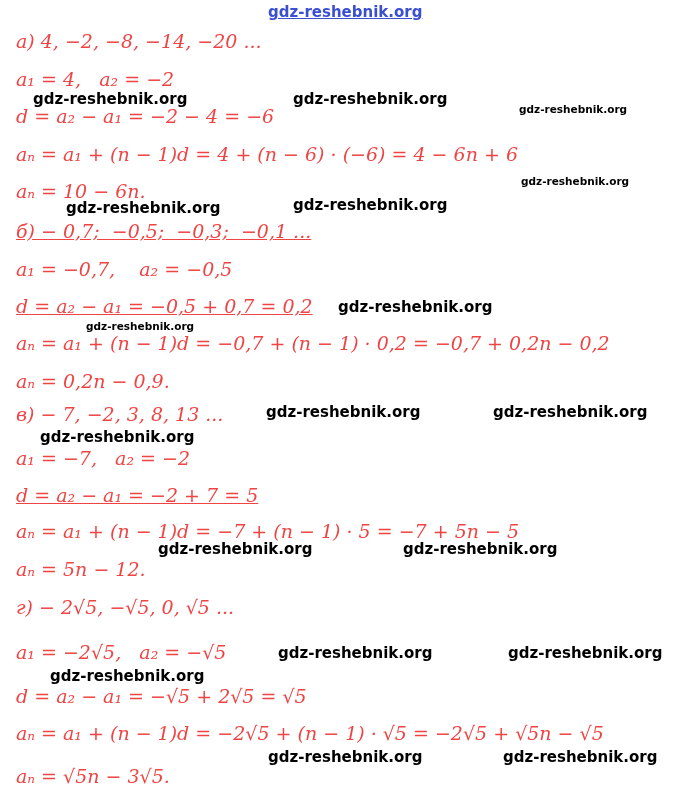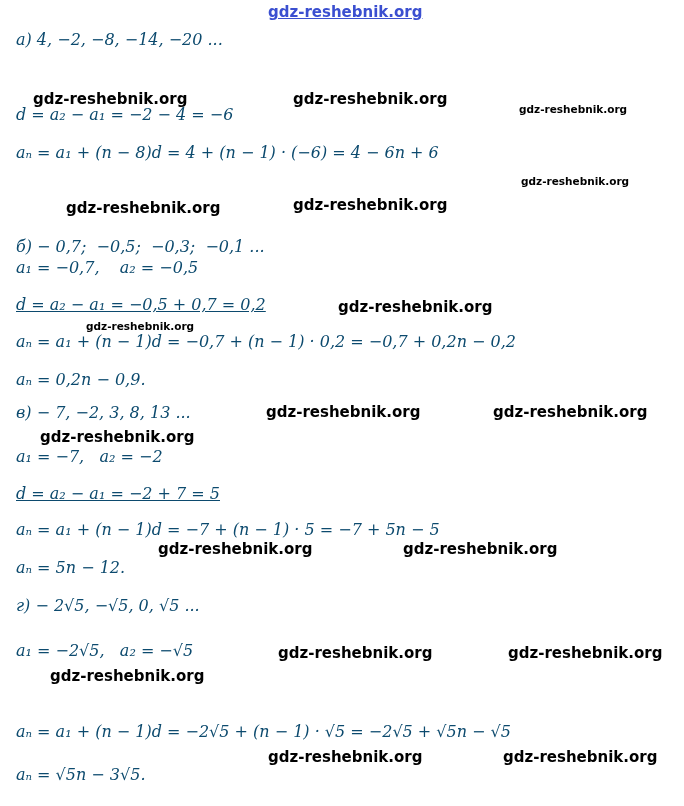--- a/index.html
+++ b/index.html
@@ -8,22 +8,22 @@
     width:684px;
     height:806px;
     background:#ffffff;
     overflow:hidden;
     font-family:"DejaVu Serif", serif;
   }
   .math-line {
     position:absolute;
     left:16px;
     font-style:italic;
-    font-size:16px;
-    color:#0c4a6e;
+    font-size:19px;
+    color:#ef4444;
     white-space:pre;
   }
   .wm {
     position:absolute;
     font-family:"DejaVu Sans", "Liberation Sans", sans-serif;
     font-weight:bold;
     font-size:15px;
     color:#000000;
     white-space:pre;
     font-style:normal;
@@ -46,37 +46,40 @@
   }
 </style>
 </head>
 <body>
 
 <div class="page">
 
   <span class="wm-top">gdz-reshebnik.org</span>
 
   <div class="math-line" style="top:30px;">а) 4, −2, −8, −14, −20 ...</div>
+  <div class="math-line" style="top:68px;">a₁ = 4,   a₂ = −2</div>
   <div class="math-line" style="top:105px;">d = a₂ − a₁ = −2 − 4 = −6</div>
-  <div class="math-line" style="top:143px;">aₙ = a₁ + (n − 8)d = 4 + (n − 1) · (−6) = 4 − 6n + 6</div>
+  <div class="math-line" style="top:143px;">aₙ = a₁ + (n − 1)d = 4 + (n − 6) · (−6) = 4 − 6n + 6</div>
+  <div class="math-line" style="top:180px;">aₙ = 10 − 6n.</div>
 
-  <div class="math-line" style="top:237px;">б) − 0,7;  −0,5;  −0,3;  −0,1 ...</div>
+  <div class="math-line" style="top:220px;text-decoration:underline;">б) − 0,7;  −0,5;  −0,3;  −0,1 ...</div>
   <div class="math-line" style="top:258px;">a₁ = −0,7,    a₂ = −0,5</div>
   <div class="math-line" style="top:295px;text-decoration:underline;">d = a₂ − a₁ = −0,5 + 0,7 = 0,2</div>
   <div class="math-line" style="top:332px;">aₙ = a₁ + (n − 1)d = −0,7 + (n − 1) · 0,2 = −0,7 + 0,2n − 0,2</div>
   <div class="math-line" style="top:370px;">aₙ = 0,2n − 0,9.</div>
 
   <div class="math-line" style="top:403px;">в) − 7, −2, 3, 8, 13 ...</div>
   <div class="math-line" style="top:447px;">a₁ = −7,   a₂ = −2</div>
   <div class="math-line" style="top:484px;text-decoration:underline;">d = a₂ − a₁ = −2 + 7 = 5</div>
   <div class="math-line" style="top:520px;">aₙ = a₁ + (n − 1)d = −7 + (n − 1) · 5 = −7 + 5n − 5</div>
   <div class="math-line" style="top:558px;">aₙ = 5n − 12.</div>
 
   <div class="math-line" style="top:596px;">г) − 2√5, −√5, 0, √5 ...</div>
   <div class="math-line" style="top:641px;">a₁ = −2√5,   a₂ = −√5</div>
+  <div class="math-line" style="top:685px;">d = a₂ − a₁ = −√5 + 2√5 = √5</div>
   <div class="math-line" style="top:722px;">aₙ = a₁ + (n − 1)d = −2√5 + (n − 1) · √5 = −2√5 + √5n − √5</div>
   <div class="math-line" style="top:765px;">aₙ = √5n − 3√5.</div>
 
   <span class="wm" style="left:33px;  top:90px;">gdz-reshebnik.org</span>
   <span class="wm" style="left:293px; top:90px;">gdz-reshebnik.org</span>
   <span class="wm small" style="left:519px; top:103px;">gdz-reshebnik.org</span>
   <span class="wm small" style="left:521px; top:175px;">gdz-reshebnik.org</span>
   <span class="wm" style="left:66px;  top:199px;">gdz-reshebnik.org</span>
   <span class="wm" style="left:293px; top:196px;">gdz-reshebnik.org</span>
   <span class="wm" style="left:338px; top:298px;">gdz-reshebnik.org</span>

